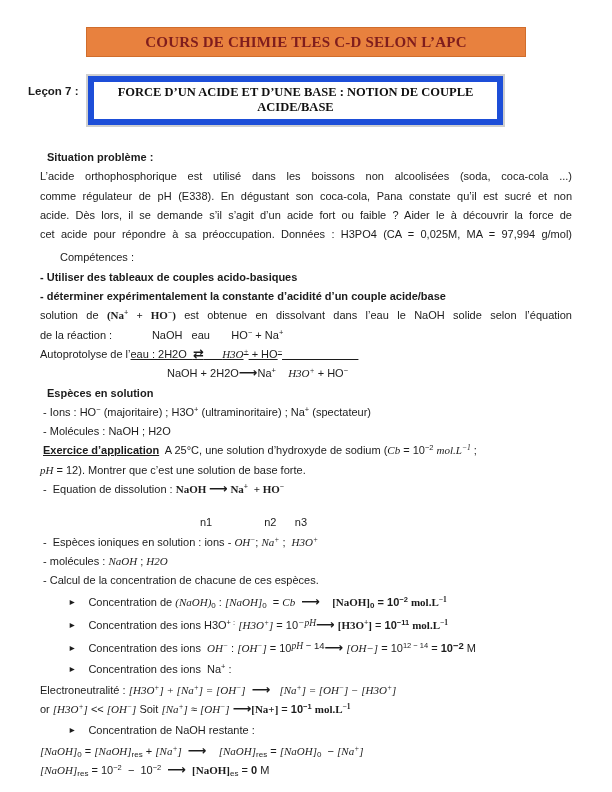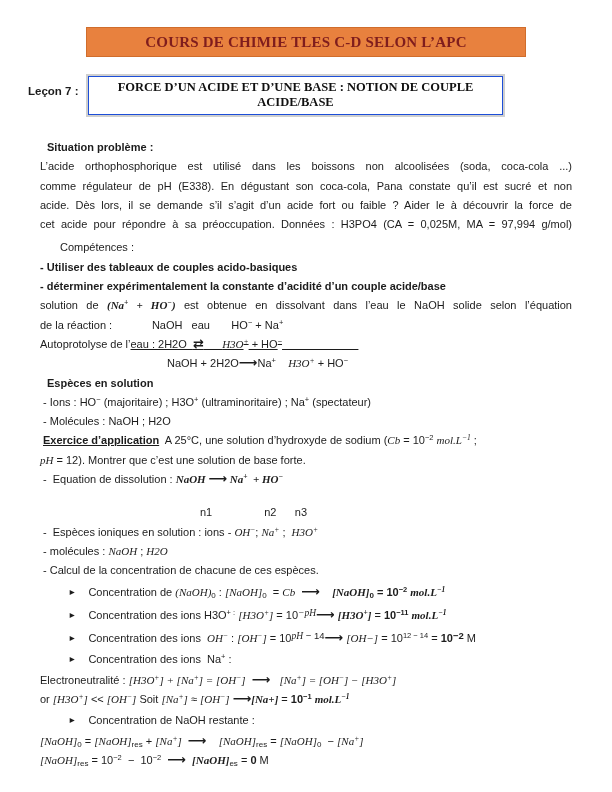--- a/index.html
+++ b/index.html
@@ -3,31 +3,31 @@
 <meta charset="utf-8">
 <style>
   html,body{margin:0;padding:0;background:#e9e9e9;}
   .page{position:relative;width:612px;height:792px;background:#ffffff;overflow:hidden;
         font-family:"Liberation Sans",sans-serif;color:#1c1c1c;font-size:11px;}
   .banner{margin:27px auto 0 auto;width:440px;height:30px;background:#E8813E;border:1px solid #d06d2c;
           box-sizing:border-box;display:flex;align-items:center;justify-content:center;}
   .banner span{font-family:"Liberation Serif",serif;font-weight:bold;font-size:15px;color:#7f1d1d;letter-spacing:.2px;}
   .lesson-row{display:flex;align-items:flex-start;margin:19px 0 0 28px;}
   .lesson-label{font-weight:bold;font-size:11.5px;padding-top:9px;width:52px;}
-  .title-box{margin-left:8px;width:415px;border:1px solid #1d4ed8;outline:2px solid #cfcfcf;
+  .title-box{margin-left:8px;width:415px;border:6px solid #1d4ed8;outline:2px solid #cfcfcf;
              box-sizing:border-box;padding:3px 6px 4px 6px;text-align:center;background:#fff;}
   .title-box div{font-family:"Liberation Serif",serif;font-weight:bold;font-size:12.5px;line-height:15px;color:#111;}
   .content{margin:23px 40px 0 40px;width:532px;line-height:19.3px;}
   .sit-heading{font-weight:bold;padding-left:7px;}
   .jline{text-align:justify;text-align-last:justify;}
   .comp-heading{margin-top:4px;margin-left:20px;}
   .b{font-weight:bold;}
   .bu{font-weight:bold;text-decoration:underline;}
   .i{font-family:"Liberation Serif",serif;font-style:italic;}
-  .bi{font-family:"Liberation Serif",serif;font-style:italic;font-weight:bold;}
+  .bi{font-family:"Liberation Serif",serif;font-weight:bold;}
   .u{text-decoration:underline;}
   .sup{font-size:7.5px;vertical-align:4.5px;line-height:0;}
   .supbig{font-size:9.5px;vertical-align:3.5px;line-height:0;text-align:right;}
   .sub{font-size:8px;vertical-align:-1.5px;line-height:0;}
   .ar{font-family:"DejaVu Sans",sans-serif;font-weight:bold;font-size:13px;line-height:0;}
   .blt{display:inline-block;font-size:8.5px;margin-right:12px;transform:translateY(-1px);}
   .line{white-space:pre;}
 </style>
 </head>
 <body>

